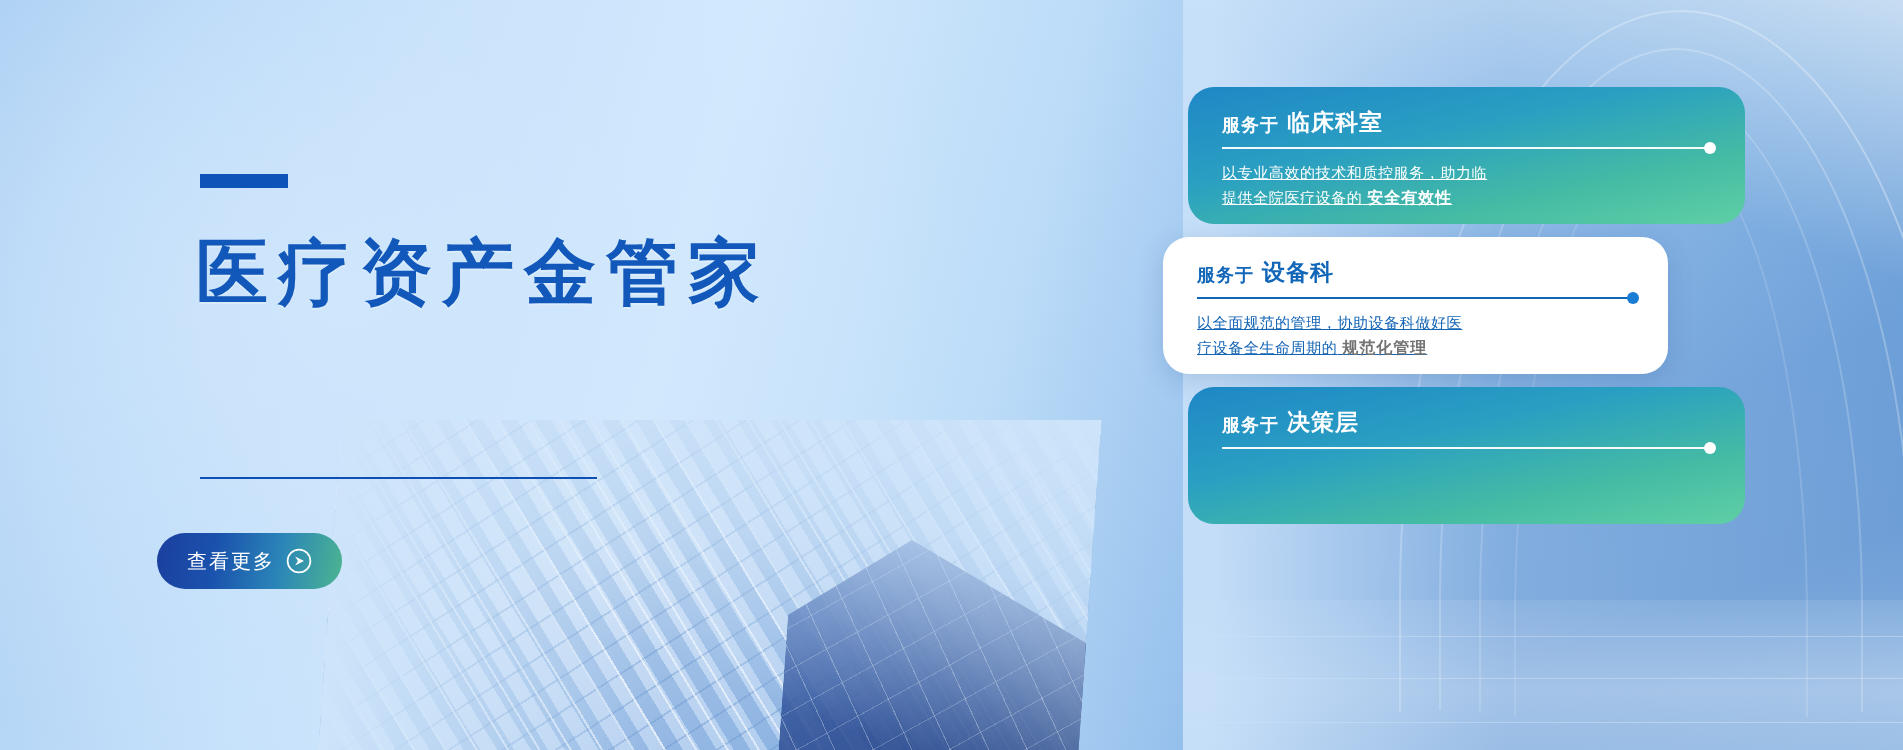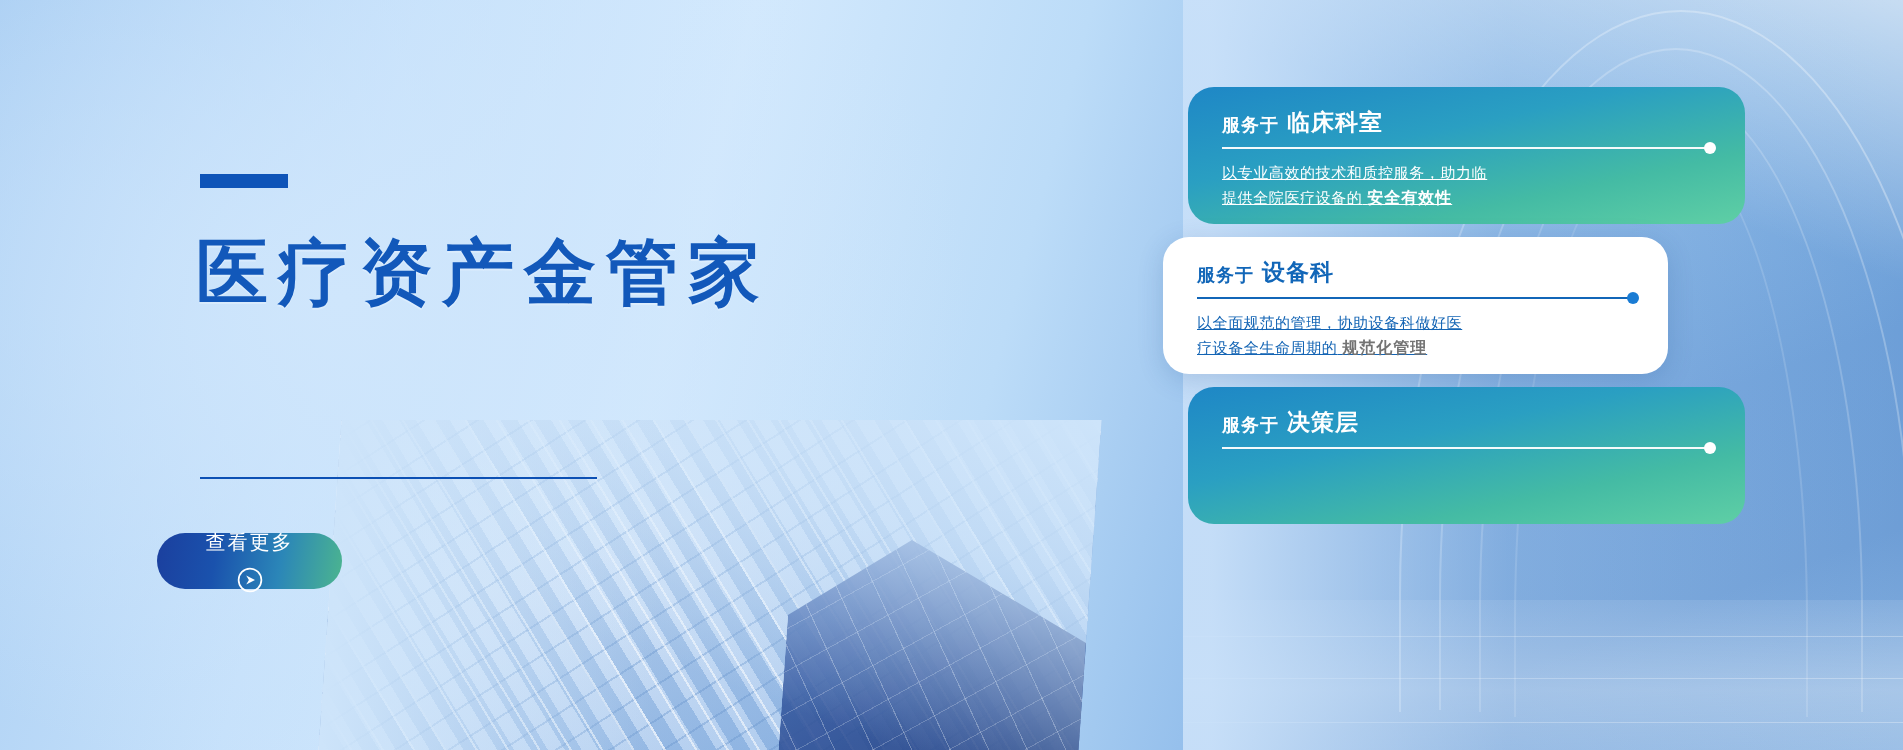--- a/index.html
+++ b/index.html
@@ -88,21 +88,21 @@
     text-shadow:0 2px 0 rgba(255,255,255,.25);
   }
   .divider{
     position:absolute;left:0;top:477px;width:397px;height:2px;background:#0c50b4;
   }
   .cta{
     position:absolute;left:-43px;top:533px;
     width:185px;height:56px;border-radius:28px;
     background:linear-gradient(100deg,#1b3f9e 0%,#1a52ad 32%,#2b86b8 66%,#4cb58f 100%);
     display:flex;align-items:center;justify-content:center;gap:11px;
-    cursor:pointer;border:none;padding:0;flex-direction:column;
+    cursor:pointer;border:none;padding:0;
   }
   .cta-label{font-size:20px;color:#fff;letter-spacing:2px;}
   .cta-arrow{width:26px;height:26px;flex:0 0 26px;}
 
   
   .cards{position:absolute;left:0;top:0;width:1903px;height:750px;}
   .card{
     position:absolute;border-radius:26px;box-sizing:border-box;
     padding:24px 34px 22px 34px;
   }

